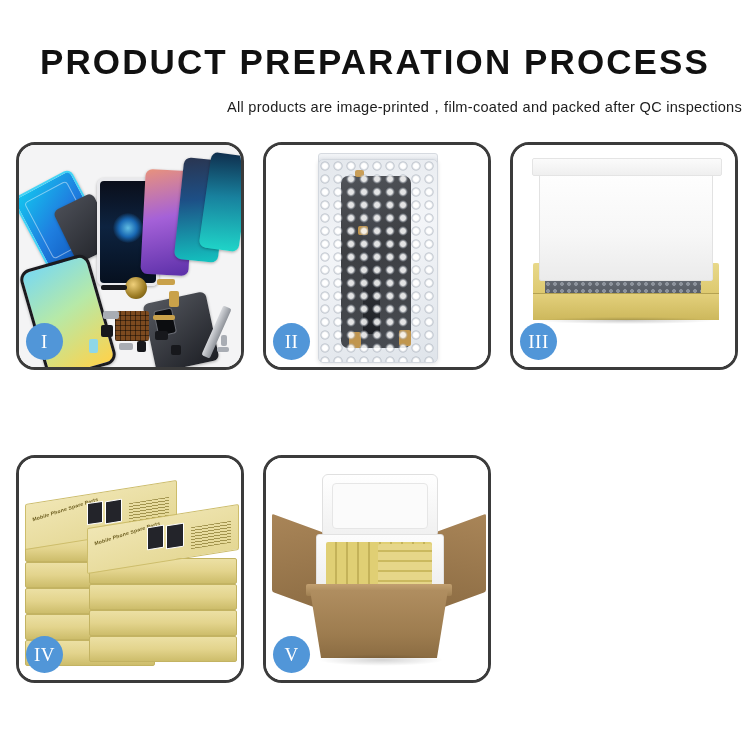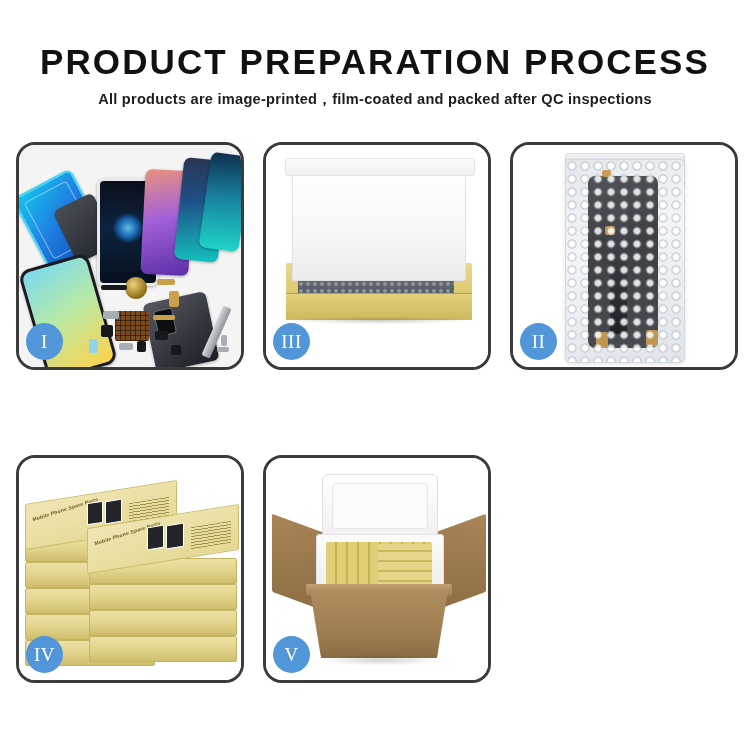--- a/index.html
+++ b/index.html
@@ -10,23 +10,23 @@
   .page{position:relative;width:750px;height:750px;background:#fff;}
 
   
   .header{position:absolute;left:0;top:0;width:750px;text-align:center;}
   .title{
     margin:0;padding-top:44px;
     font-size:35px;font-weight:700;letter-spacing:2.1px;
     color:#111;line-height:1;white-space:nowrap;
   }
   .subtitle{
-    margin:0;padding-top:13px;
-    font-size:14.6px;font-weight:700;letter-spacing:.25px;
-    color:#1d1d1d;line-height:1;white-space:nowrap;
+    margin:8px;padding-top:13px;
+    font-size:14.6px;font-weight:400;letter-spacing:.25px;
+    color:#1d1d1d;line-height:1;white-space:nowrap;text-align:right;
   }
 
   
   .grid{
     position:absolute;left:16px;top:142px;
     width:722px;height:540px;
     display:grid;
     grid-template-columns:repeat(3,228px);
     grid-template-rows:repeat(2,228px);
     column-gap:19px;row-gap:85px;
@@ -349,47 +349,47 @@
         <div class="bit dark" style="left:136px;top:186px;width:13px;height:9px;"></div>
         <div class="bit silver" style="left:70px;top:194px;width:9px;height:14px;background:#8fd7e8;"></div>
         <div class="bit dark" style="left:152px;top:200px;width:10px;height:10px;"></div>
         <div class="bit silver" style="left:198px;top:202px;width:12px;height:5px;"></div>
         <div class="bit silver" style="left:202px;top:190px;width:6px;height:11px;"></div>
       </div>
       <div class="badge">I</div>
     </div>
 
     <div class="panel">
-      <div class="panel-inner p3">
-        <div class="box3-base"></div>
-        <div class="box3-foam"></div>
-        <div class="box3-lid"></div>
-        <div class="box3-front"></div>
-        <div class="box3-shadow"></div>
-      </div>
-      <div class="badge">III</div>
-    </div>
-
-    <div class="panel">
       <div class="panel-inner p2">
         <div class="bag-top"></div>
         <div class="bubble-bag">
           <div class="screen-in"></div>
           <div class="flex-strip"></div>
           <div class="tab-gold" style="left:36px;top:10px;width:9px;height:7px;"></div>
           <div class="tab-gold" style="left:39px;top:66px;width:10px;height:9px;"></div>
           <div class="tab-gold" style="left:30px;top:172px;width:12px;height:16px;"></div>
           <div class="tab-gold" style="left:80px;top:170px;width:12px;height:16px;"></div>
           <div class="bubble-overlay"></div>
         </div>
       </div>
       <div class="badge">II</div>
     </div>
 
     <div class="panel">
+      <div class="panel-inner p3">
+        <div class="box3-base"></div>
+        <div class="box3-foam"></div>
+        <div class="box3-lid"></div>
+        <div class="box3-front"></div>
+        <div class="box3-shadow"></div>
+      </div>
+      <div class="badge">III</div>
+    </div>
+
+    <div class="panel">
       <div class="panel-inner p4">
         <div class="stack">
           <div class="slab" style="left:0px;top:56px;width:128px;"></div>
           <div class="slab" style="left:0px;top:82px;width:128px;"></div>
           <div class="slab" style="left:0px;top:108px;width:128px;"></div>
           <div class="slab" style="left:0px;top:134px;width:128px;"></div>
           <div class="slab" style="left:0px;top:160px;width:128px;"></div>
 
           <div class="slab" style="left:64px;top:78px;width:146px;"></div>
           <div class="slab" style="left:64px;top:104px;width:146px;"></div>

